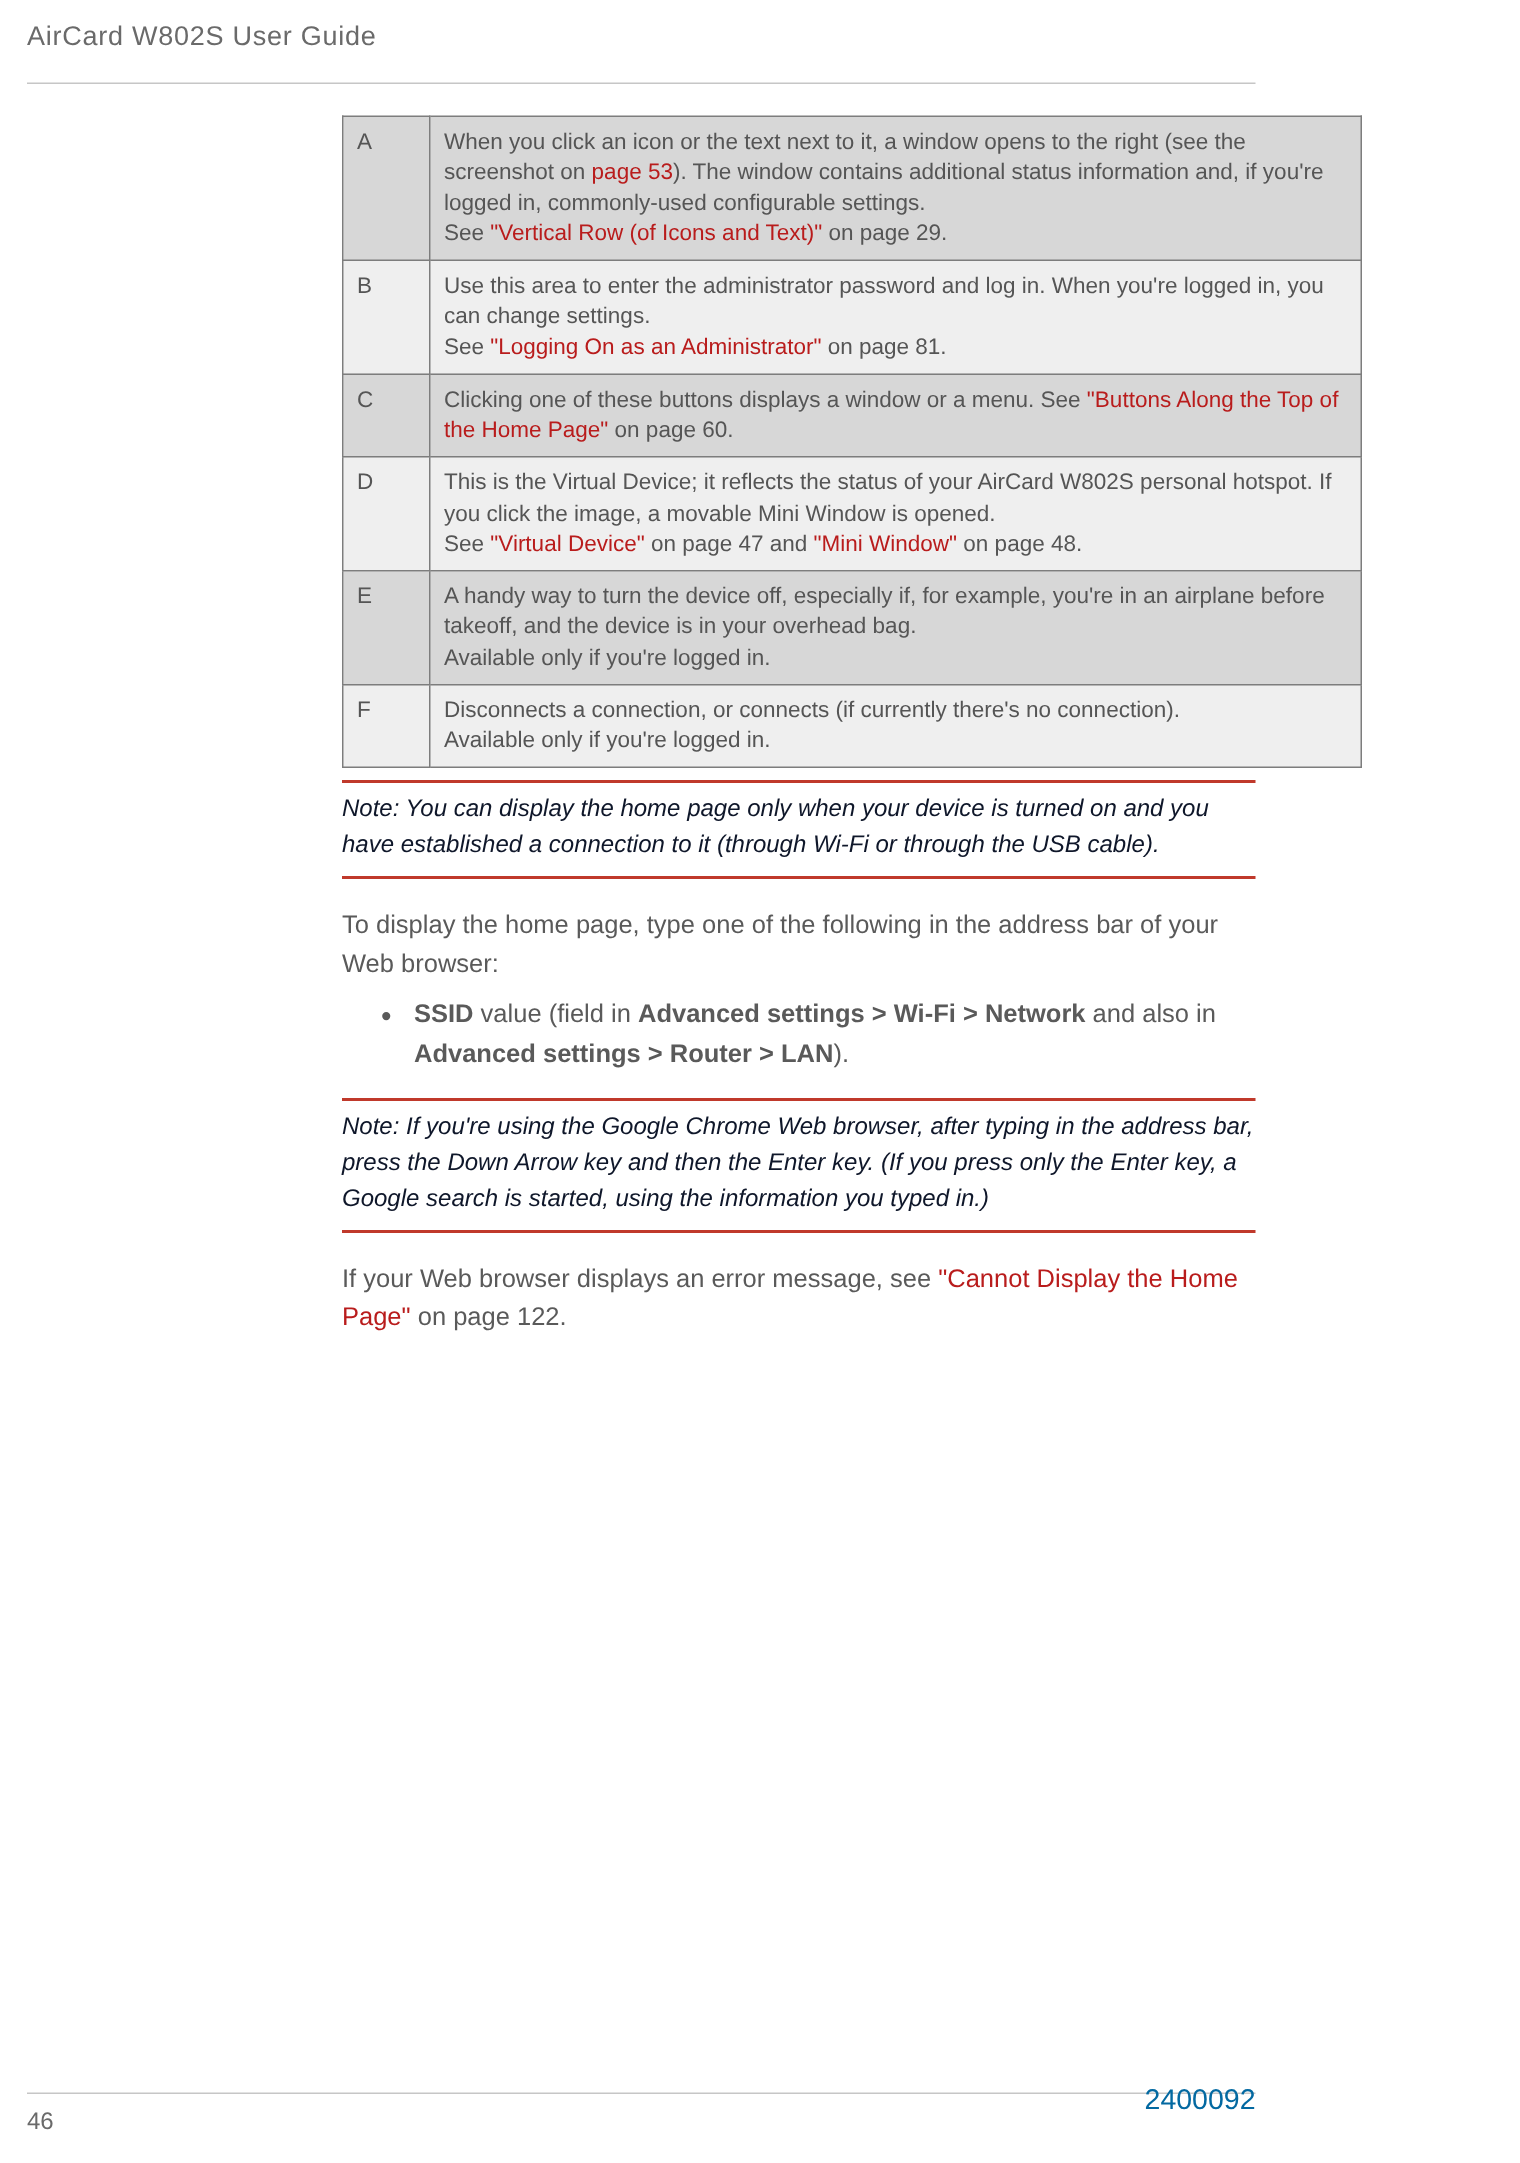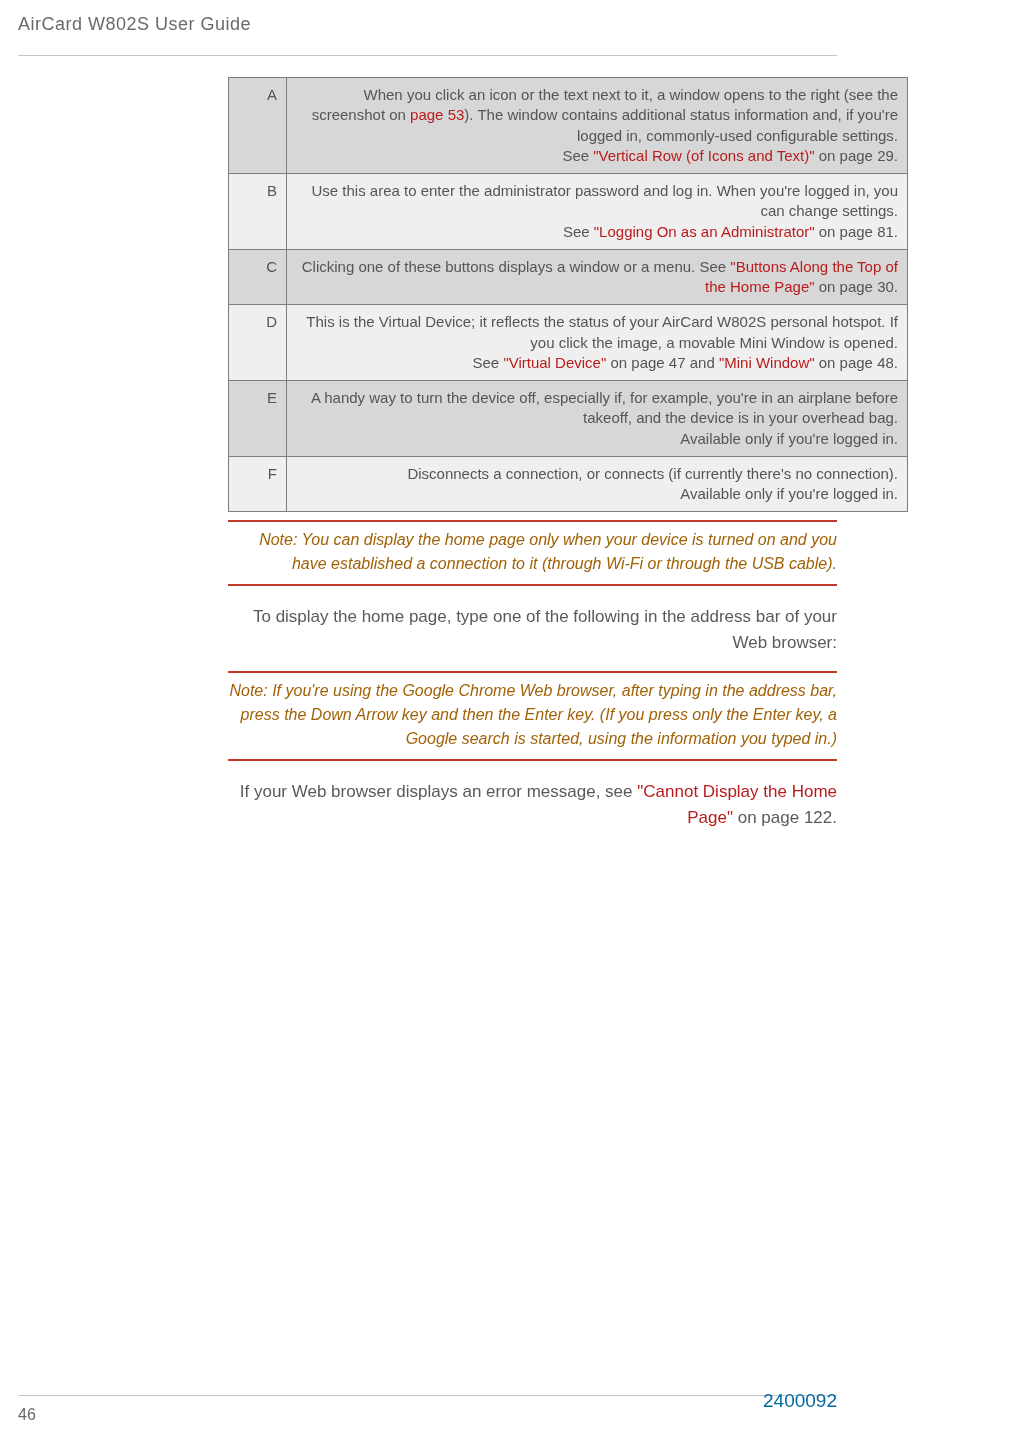--- a/index.html
+++ b/index.html
@@ -10,21 +10,20 @@
     background: #fff;
     font-family: Arial, Helvetica, sans-serif;
     color: #5a5a5a;
   }
   .page {
     position: relative;
     width: 942px;
     height: 1442px;
     box-sizing: border-box;
     padding: 0 105px 0 0;
-    text-align: right;
   }
   .header-title {
     position: absolute;
     top: 14px;
     left: 18px;
     font-size: 18px;
     letter-spacing: 0.5px;
     color: #6a6a6a;
   }
   .hr-top {
@@ -74,21 +73,21 @@
   .red-rule {
     height: 2px;
     background: #c0392b;
     width: 100%;
     margin: 8px 0 6px 0;
   }
   .note-text {
     font-style: italic;
     font-size: 16px;
     line-height: 1.5;
-    color: #a16207;
+    color: #0f172a;
     margin: 0;
   }
   .note-label {
     font-style: italic;
   }
 
   p.body {
     font-size: 17px;
     line-height: 1.5;
     color: #5a5a5a;
@@ -161,21 +160,21 @@
           <tr>
             <td>A</td>
             <td><span>When you click an icon or the text next to it, a window opens to the right (see the screenshot on </span><span class="link">page 53</span><span>). The window contains additional status information and, if you're logged in, commonly-used configurable settings.</span><br><span>See </span><span class="link">"Vertical Row (of Icons and Text)"</span><span> on page 29.</span></td>
           </tr>
           <tr>
             <td>B</td>
             <td><span>Use this area to enter the administrator password and log in. When you're logged in, you can change settings.</span><br><span>See </span><span class="link">"Logging On as an Administrator"</span><span> on page 81.</span></td>
           </tr>
           <tr>
             <td>C</td>
-            <td><span>Clicking one of these buttons displays a window or a menu. See </span><span class="link">"Buttons Along the Top of the Home Page"</span><span> on page 30.</span></td>
+            <td><span>Clicking one of these buttons displays a window or a menu. See </span><span class="link">"Buttons Along the Top of the Home Page"</span><span> on page 60.</span></td>
           </tr>
           <tr>
             <td>D</td>
             <td><span>This is the Virtual Device; it reflects the status of your AirCard W802S personal hotspot. If you click the image, a movable Mini Window is opened.</span><br><span>See </span><span class="link">"Virtual Device"</span><span> on page 47 and </span><span class="link">"Mini Window"</span><span> on page 48.</span></td>
           </tr>
           <tr>
             <td>E</td>
             <td><span>A handy way to turn the device off, especially if, for example, you're in an airplane before takeoff, and the device is in your overhead bag.</span><br><span>Available only if you're logged in.</span></td>
           </tr>
           <tr>
@@ -188,20 +187,21 @@
 
     <div class="red-rule"></div>
     <p class="note-text">
       <span class="note-label">Note: </span><span>You can display the home page only when your device is turned on and you have established a connection to it (through Wi-Fi or through the USB cable).</span>
     </p>
     <div class="red-rule"></div>
 
     <p class="body">To display the home page, type one of the following in the address bar of your Web browser:</p>
 
     <ul class="bullets" id="bullets">
+        <li><span class="bold">SSID</span><span> value (field in </span><span class="bold">Advanced settings &gt; Wi-Fi &gt; Network</span><span> and also in </span><span class="bold">Advanced settings &gt; Router &gt; LAN</span><span>).</span></li>
       </ul>
 
     <div class="red-rule"></div>
     <p class="note-text">
       <span class="note-label">Note: </span><span>If you're using the Google Chrome Web browser, after typing in the address bar, press the Down Arrow key and then the Enter key. (If you press only the Enter key, a Google search is started, using the information you typed in.)</span>
     </p>
     <div class="red-rule"></div>
 
     <p class="body" id="body2"><span>If your Web browser displays an error message, see </span><span class="link">"Cannot Display the Home Page"</span><span> on page 122.</span></p>
 

